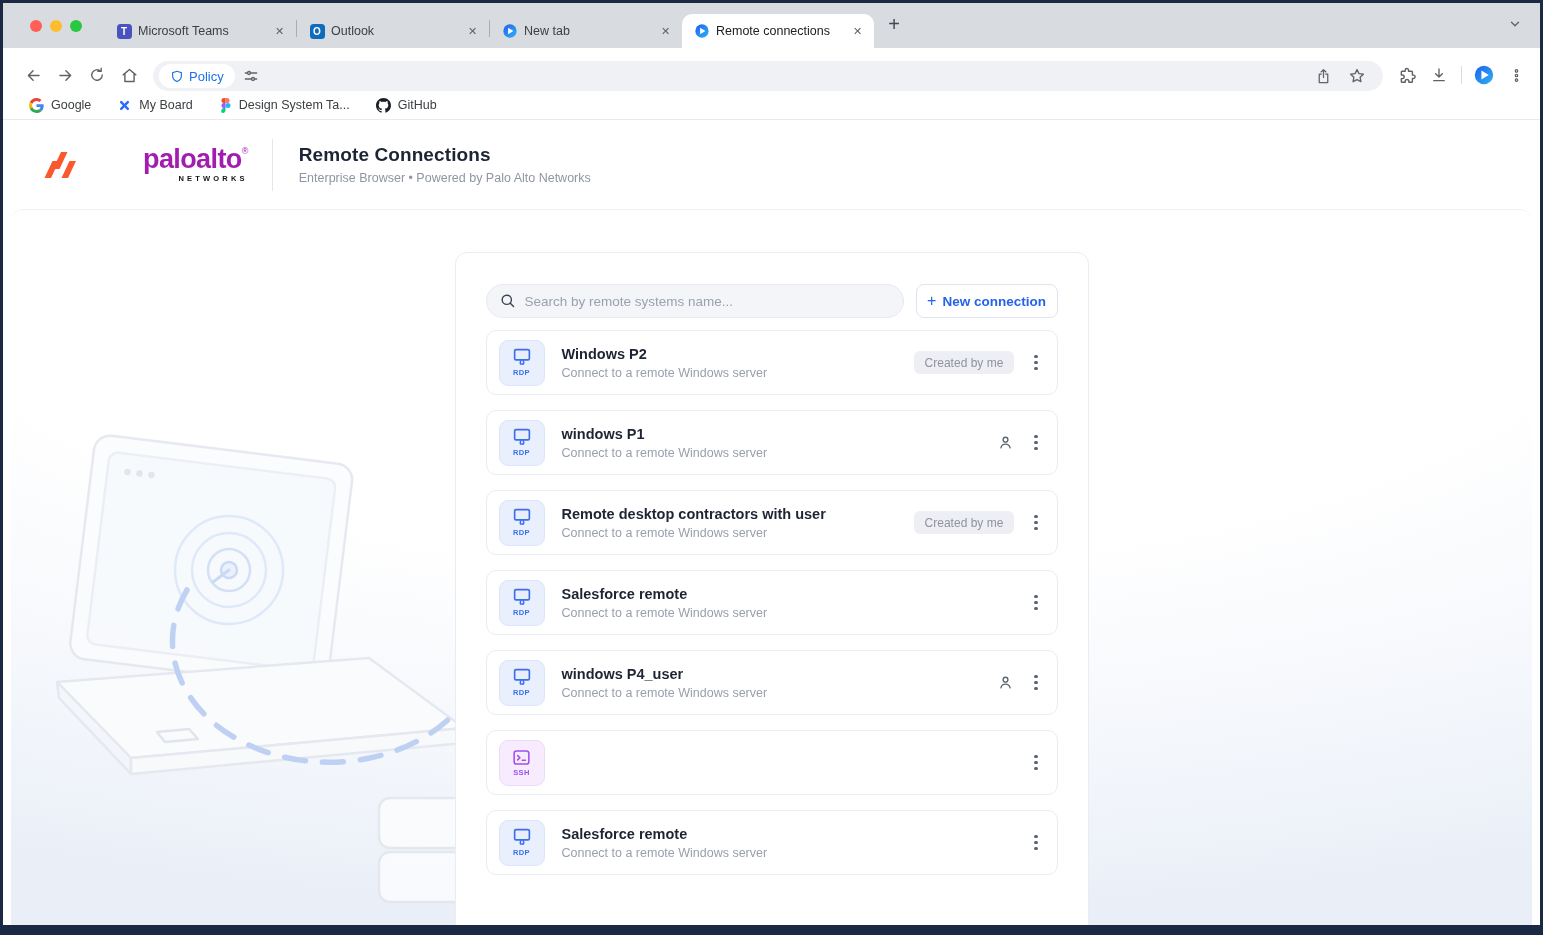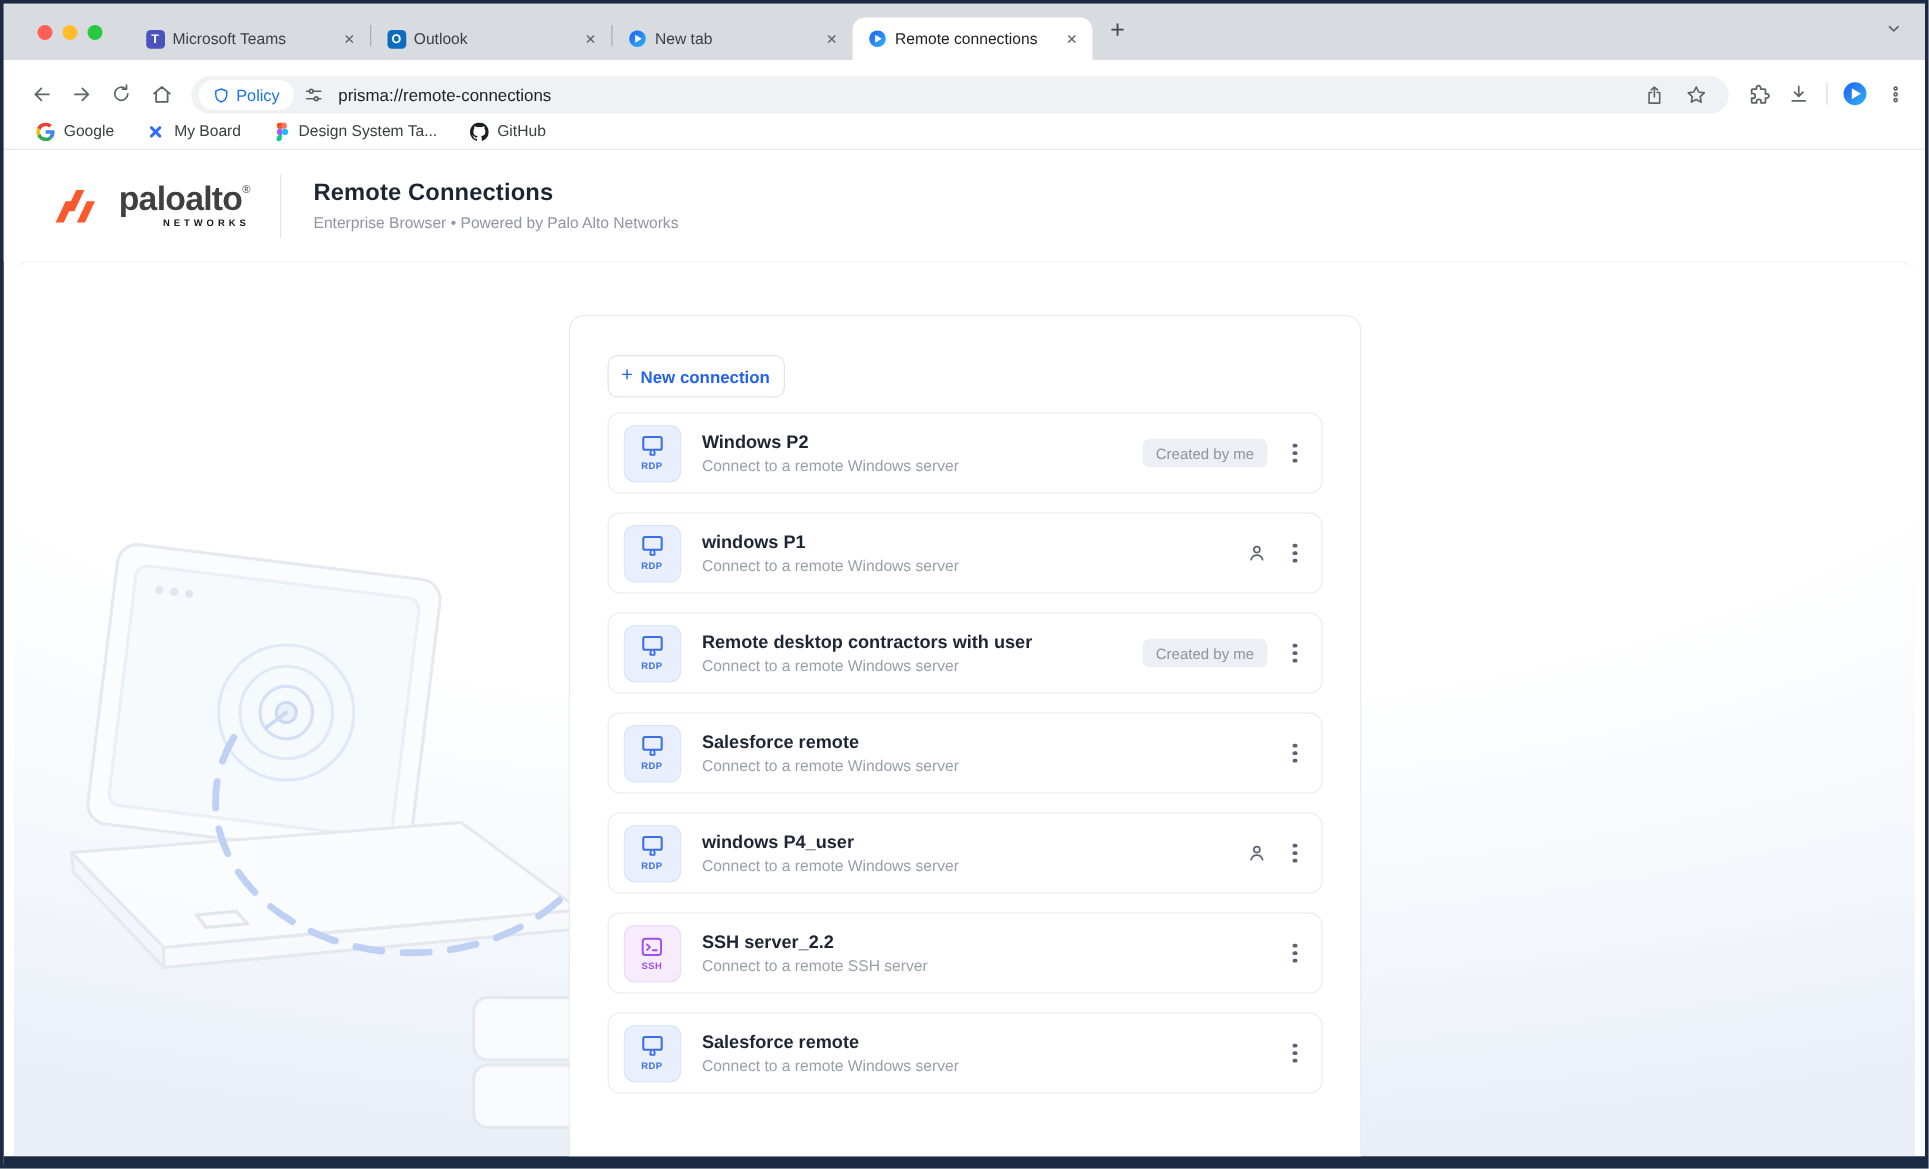--- a/index.html
+++ b/index.html
@@ -46,21 +46,21 @@
 
   
   .bookmarks{height:28px;background:#fff;display:flex;align-items:center;padding-left:16px;gap:6px;flex-shrink:0;}
   .bookmark{display:flex;align-items:center;gap:7px;font-size:12.5px;color:#3c4043;padding:3px 10px;border-radius:13px;}
   .bm-divider{height:1px;background:#e9eaed;flex-shrink:0;}
 
   
   .app-header{height:89px;background:#fff;display:flex;align-items:center;padding-left:40px;flex-shrink:0;}
   .pan-logo{display:flex;align-items:center;gap:10px;}
   .pan-wordmark{display:flex;flex-direction:column;align-items:flex-end;line-height:1;}
-  .pan-name{font-size:27px;font-weight:800;color:#404040;letter-spacing:-0.6px;}
+  .pan-name{font-size:27px;font-weight:800;color:#a21caf;letter-spacing:-0.6px;margin-left:48px;}
   .pan-name sup{font-size:9px;font-weight:400;vertical-align:14px;}
   .pan-networks{font-size:7.5px;font-weight:700;letter-spacing:3.2px;color:#141414;margin-top:2px;}
   .header-divider{width:1px;height:52px;background:#e4e6ea;margin:0 26px 0 24px;}
   .page-titles{display:flex;flex-direction:column;gap:5px;}
   .page-title{font-size:19px;font-weight:700;color:#1d2433;letter-spacing:0.1px;}
   .page-subtitle{font-size:12.5px;color:#8f95a3;}
 
   
   .content{flex:1;position:relative;overflow:hidden;margin:0 8px;border-radius:12px 12px 0 0;border-top:1px solid #f0f1f5;
            background:radial-gradient(120% 95% at 50% 6%, #ffffff 46%, #f3f6fb 78%, #e9eef7 100%);}
@@ -205,21 +205,20 @@
         <span>Policy</span>
       </div>
       <div class="tune-chip">
         <svg width="16" height="16" viewBox="0 0 24 24" fill="none" stroke="#5f6368" stroke-width="2" stroke-linecap="round">
             <circle cx="9" cy="7.5" r="2.2"></circle>
             <path d="M3.5 7.5h3.3M11.2 7.5h9.3"></path>
             <circle cx="15" cy="16.5" r="2.2"></circle>
             <path d="M3.5 16.5h9.3M17.2 16.5h3.3"></path>
           </svg>
       </div>
-      <span class="url-text">prisma://remote-connections</span>
       <div class="urlbar-right">
         <div class="nav-btn">
           <svg width="17" height="17" viewBox="0 0 24 24">
               <path d="M9 8.5H6v12h12v-12h-3M12 2.5v11M8.5 5.5L12 2.5l3.5 3"></path>
             </svg>
         </div>
         <div class="nav-btn">
           <svg width="18" height="18" viewBox="0 0 24 24">
               <path d="M12 3.5l2.6 5.3 5.9.9-4.3 4.1 1 5.8-5.2-2.7-5.2 2.7 1-5.8-4.3-4.1 5.9-.9z"></path>
             </svg>
@@ -352,20 +351,27 @@
             <circle cx="424" cy="456" r="5"></circle>
               <circle cx="444" cy="456" r="5"></circle>
           </g>
         </g>
       </g>
     </svg>
 
     <div class="panel">
 
       <div class="search-row">
+        <div class="search-wrap">
+          <svg class="search-icon" width="17" height="17" viewBox="0 0 24 24" fill="none" stroke="#3c4350" stroke-width="2" stroke-linecap="round">
+            <circle cx="11" cy="11" r="6.5"></circle>
+              <path d="M16 16l4.5 4.5"></path>
+          </svg>
+          <input class="search-input" type="text" placeholder="Search by remote systems name..." style="">
+        </div>
         <button class="new-conn-btn">
           <span class="plus">+</span>
           <span>New connection</span>
         </button>
       </div>
 
 
       <div class="cards">
 
           <div class="card">
@@ -499,24 +505,20 @@
 
           <div class="card">
             <div class="proto-tile ssh">
 
               <svg class="glyph-ssh" width="19" height="17" viewBox="0 0 24 22" fill="none" stroke="currentColor" stroke-width="2" stroke-linejoin="round" stroke-linecap="round">
                 <rect x="2.5" y="2.5" width="19" height="17" rx="3"></rect>
                 <path d="M7 8.5l3 2.8-3 2.8M13 14.5h4"></path>
               </svg>
               <span class="proto-label">SSH</span>
             </div>
-            <div class="card-texts">
-              <span class="card-title">SSH server_2.2</span>
-              <span class="card-desc">Connect to a remote SSH server</span>
-            </div>
             <div class="card-right">
 
               <span class="kebab">
                 <i></i>
                 <i></i>
                 <i></i>
               </span>
             </div>
           </div>
 

